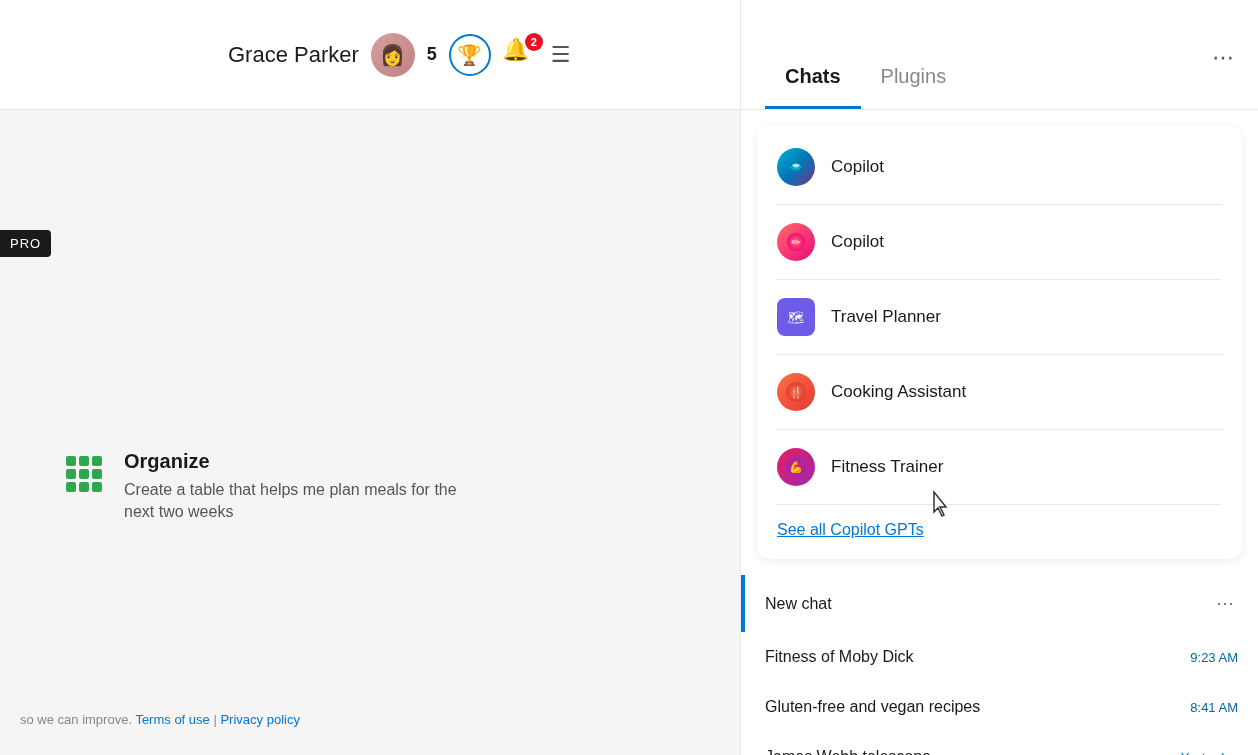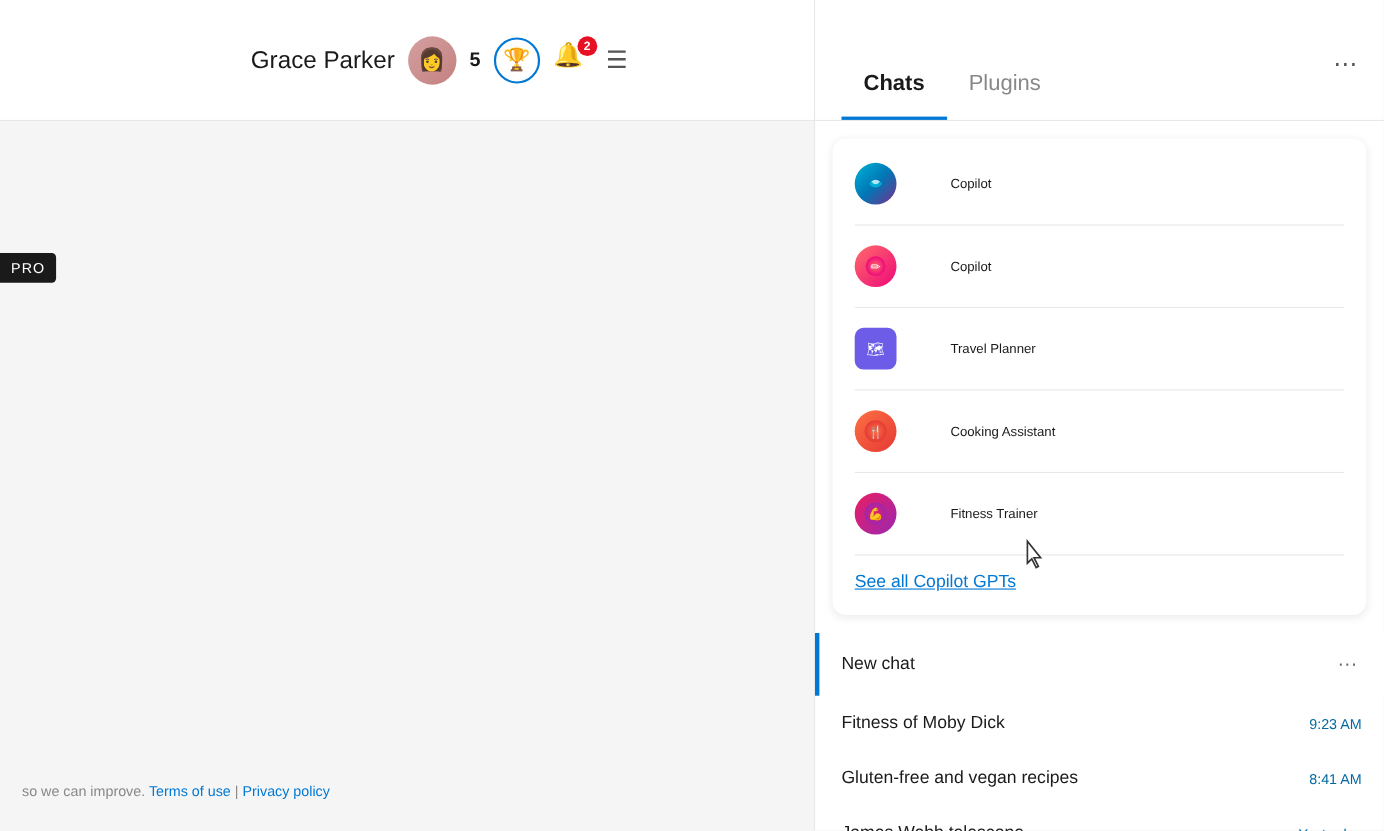--- a/index.html
+++ b/index.html
@@ -251,23 +251,22 @@
       height: 38px;
       border-radius: 50%;
       display: flex;
       align-items: center;
       justify-content: center;
       font-size: 22px;
       flex-shrink: 0;
     }
 
     .gpt-name {
-      font-size: 12px;
+      font-size: 17px;
       color: #1a1a1a;
-      margin-left: 33px;
     }
 
     .divider {
       height: 1px;
       background: #e8e8e8;
       margin: 4px 20px;
     }
 
     .see-all-link {
       color: #0078d4;
@@ -372,20 +371,37 @@
       <div class="bell-wrapper">
         <span class="bell-icon">🔔</span>
         <span class="badge">2</span>
       </div>
       <span class="hamburger">☰</span>
     </div>
   </div>
 
   <div class="pro-badge">PRO</div>
 
+  <div class="organize-card">
+    <div class="organize-icon">
+      <div class="grid-dot" style="background:#2ea84e"></div>
+      <div class="grid-dot" style="background:#2ea84e"></div>
+      <div class="grid-dot" style="background:#2ea84e"></div>
+      <div class="grid-dot" style="background:#2ea84e"></div>
+      <div class="grid-dot" style="background:#2ea84e"></div>
+      <div class="grid-dot" style="background:#2ea84e"></div>
+      <div class="grid-dot" style="background:#2ea84e"></div>
+      <div class="grid-dot" style="background:#2ea84e"></div>
+      <div class="grid-dot" style="background:#2ea84e"></div>
+    </div>
+    <div class="organize-text">
+      <h3>Organize</h3>
+      <p>Create a table that helps me plan meals for the next two weeks</p>
+    </div>
+  </div>
 
   <div class="footer-text">
     <span>so we can improve.</span>
     <a href="#">Terms of use</a>
     <span>|</span>
     <a href="#">Privacy policy</a>
   </div>
 </div>
 
 <div class="right-panel">

